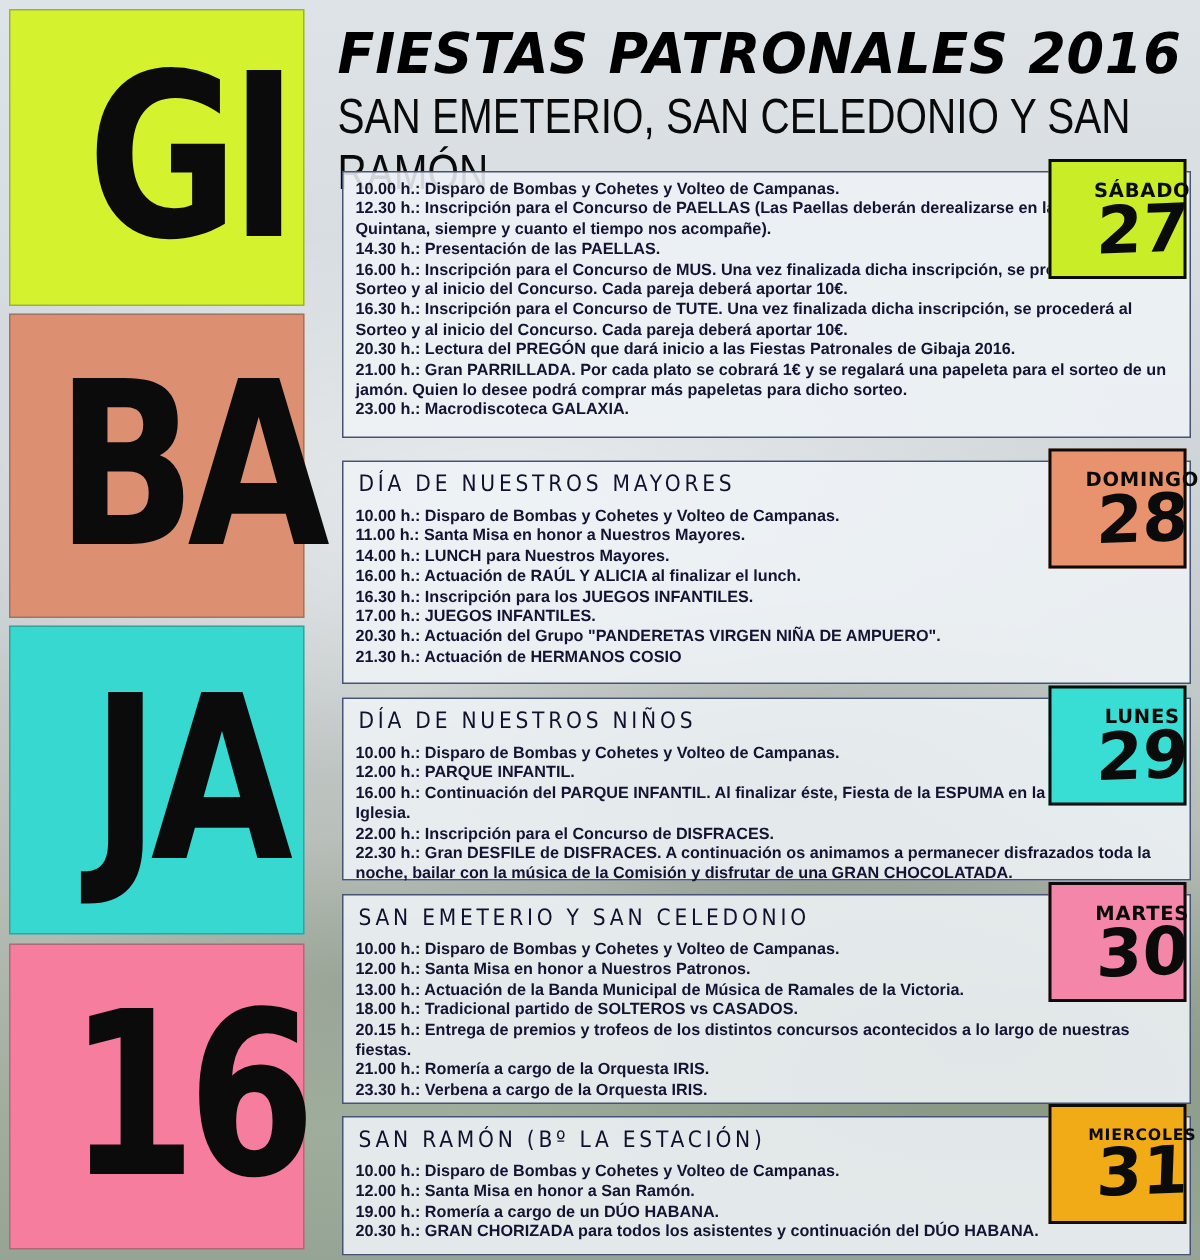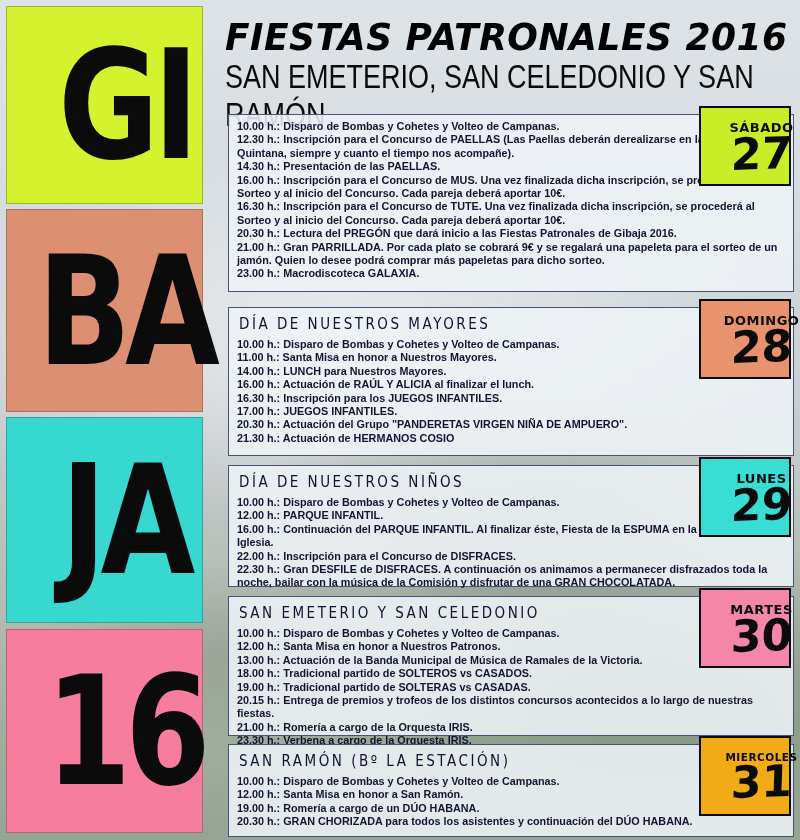--- a/index.html
+++ b/index.html
@@ -96,21 +96,21 @@
 </div>
 
 <section class="day-section sec-0">
   <div class="events">
       <div class="event-line">10.00 h.: Disparo de Bombas y Cohetes y Volteo de Campanas.</div>
       <div class="event-line">12.30 h.: Inscripción para el Concurso de PAELLAS (Las Paellas deberán derealizarse en la Plaza de la Quintana, siempre y cuanto el tiempo nos acompañe).</div>
       <div class="event-line">14.30 h.: Presentación de las PAELLAS.</div>
       <div class="event-line">16.00 h.: Inscripción para el Concurso de MUS. Una vez finalizada dicha inscripción, se procederá al Sorteo y al inicio del Concurso. Cada pareja deberá aportar 10€.</div>
       <div class="event-line">16.30 h.: Inscripción para el Concurso de TUTE. Una vez finalizada dicha inscripción, se procederá al Sorteo y al inicio del Concurso. Cada pareja deberá aportar 10€.</div>
       <div class="event-line">20.30 h.: Lectura del PREGÓN que dará inicio a las Fiestas Patronales de Gibaja 2016.</div>
-      <div class="event-line">21.00 h.: Gran PARRILLADA. Por cada plato se cobrará 9€ y se regalará una papeleta para el sorteo de un jamón. Quien lo desee podrá comprar más papeletas para dicho sorteo.</div>
+      <div class="event-line">21.00 h.: Gran PARRILLADA. Por cada plato se cobrará 1€ y se regalará una papeleta para el sorteo de un jamón. Quien lo desee podrá comprar más papeletas para dicho sorteo.</div>
       <div class="event-line">23.00 h.: Macrodiscoteca GALAXIA.</div>
     </div>
   <div class="badge" style="background: rgb(201, 238, 40);">
     <div class="badge-day">SÁBADO</div>
     <div class="badge-num">27</div>
   </div>
 </section>
 
 <section class="day-section sec-1">
   <div class="sec-header">DÍA DE NUESTROS MAYORES</div>
@@ -145,21 +145,20 @@
   </div>
 </section>
 
 <section class="day-section sec-3">
   <div class="sec-header">SAN EMETERIO Y SAN CELEDONIO</div>
   <div class="events">
       <div class="event-line">10.00 h.: Disparo de Bombas y Cohetes y Volteo de Campanas.</div>
       <div class="event-line">12.00 h.: Santa Misa en honor a Nuestros Patronos.</div>
       <div class="event-line">13.00 h.: Actuación de la Banda Municipal de Música de Ramales de la Victoria.</div>
       <div class="event-line">18.00 h.: Tradicional partido de SOLTEROS vs CASADOS.</div>
-      <div class="event-line">19.00 h.: Tradicional partido de SOLTERAS vs CASADAS.</div>
       <div class="event-line">20.15 h.: Entrega de premios y trofeos de los distintos concursos acontecidos a lo largo de nuestras fiestas.</div>
       <div class="event-line">21.00 h.: Romería a cargo de la Orquesta IRIS.</div>
       <div class="event-line">23.30 h.: Verbena a cargo de la Orquesta IRIS.</div>
     </div>
   <div class="badge" style="background: rgb(244, 135, 169); margin-left: 20px;">
     <div class="badge-day">MARTES</div>
     <div class="badge-num">30</div>
   </div>
 </section>
 

